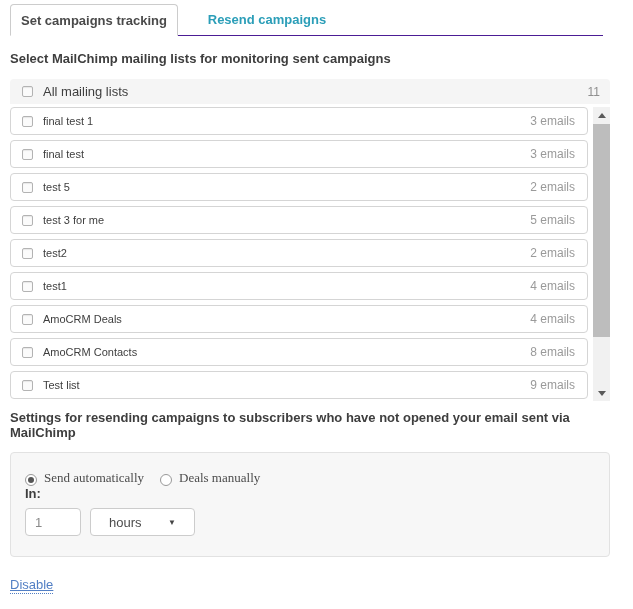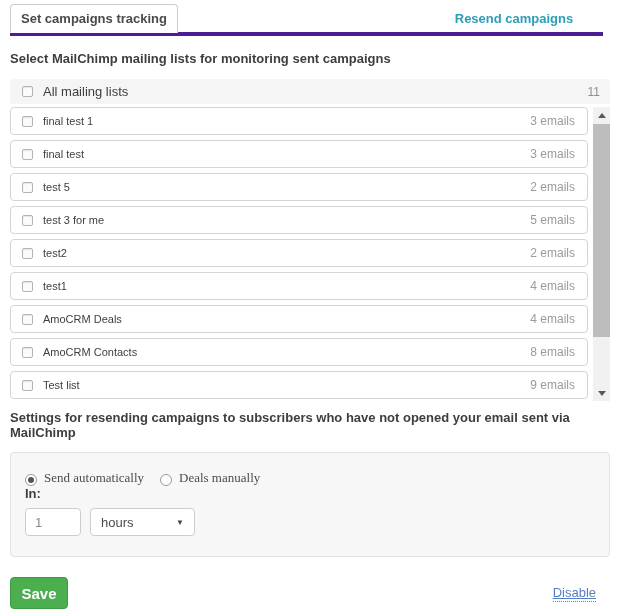--- a/index.html
+++ b/index.html
@@ -1,20 +1,20 @@
 <!DOCTYPE html>
 <html><head>
 <meta charset="utf-8">
 <style>
   * { box-sizing: border-box; margin: 0; padding: 0; }
   html, body { width: 633px; height: 609px; background: #fff; }
   body { font-family: "Liberation Sans", sans-serif; position: relative; overflow: hidden; }
 
   
-  .tabbar { display: flex; height: 32px; margin: 4px 30px 0 10px; border-bottom: 4px solid #4c1d95; justify-content: space-between; }
+  .tabbar { display: flex; height: 32px; margin: 4px 30px 0 10px; border-bottom: 1px solid #4c1d95; }
   .tab { display: flex; align-items: center; justify-content: center; font-size: 13px; font-weight: bold; cursor: pointer; }
   .tab.active { width: 168px; border: 1px solid #ccc; border-bottom: 1px solid #fff; margin-bottom: -1px; border-radius: 4px 4px 0 0; background: #fff; color: #4a4a4a; }
   .tab.inactive { width: 178px; color: #2b9eb8; }
 
   
   .section-heading { margin: 15px 0 0 10px; font-size: 13px; font-weight: bold; color: #3e3e3e; }
 
   
   .all-lists { margin: 13px 0 0 10px; width: 600px; height: 25px; background: #f5f5f5; border-radius: 4px 4px 0 0; display: flex; align-items: center; }
   .checkbox { flex: 0 0 auto; width: 11px; height: 11px; border: 1px solid #b3b3b3; border-radius: 2px; background: #fbfbfb; box-shadow: inset 0 1px 1px rgba(0,0,0,.08); cursor: pointer; }
@@ -42,21 +42,21 @@
   
   .panel { margin: 12px 0 0 10px; width: 600px; height: 105px; background: #f7f7f7; border: 1px solid #e2e2e2; border-radius: 4px; padding: 17px 14px 0 14px; }
   .radio-line { display: flex; align-items: flex-end; font-family: Liberation Serif, serif; }
   .radio { position: relative; width: 12px; height: 12px; border-radius: 50%; border: 1px solid #999; background: #fff; cursor: pointer; }
   .radio.checked::after { content: ""; position: absolute; left: 2px; top: 2px; width: 6px; height: 6px; border-radius: 50%; background: #555; }
   .radio-lbl { margin-left: 7px; font-size: 13px; color: #4c4c4c; }
   .radio-line .radio + .radio-lbl + .radio { margin-left: 16px; }
   .in-label { margin-top: 0; font-size: 13px; font-weight: bold; color: #3e3e3e; }
   .controls { margin-top: 7px; display: flex; align-items: center; }
   .num-input { width: 56px; height: 28px; border: 1px solid #ccc; border-radius: 4px; padding: 0 0 0 9px; font-size: 13px; color: #8a8a8a; background: #fff; font-family: "Liberation Sans", sans-serif; outline: none; }
-  .unit-select { margin-left: 9px; width: 105px; height: 28px; border: 1px solid #ccc; border-radius: 4px; background: #fff; display: flex; align-items: center; justify-content: space-between; padding: 0 10px; cursor: pointer; }
+  .unit-select { margin-left: 9px; width: 105px; height: 28px; border: 1px solid #ccc; border-radius: 4px; background: #fff; display: flex; align-items: center; justify-content: space-between; padding: 0 18px; cursor: pointer; }
   .unit-select .val { font-size: 13px; color: #4c4c4c; }
   .unit-select .caret { font-size: 8px; color: #444; }
 
   
   .footer { margin: 20px 37px 0 10px; display: flex; align-items: center; justify-content: space-between; }
   .save-btn { width: 58px; height: 32px; background: #4bae4f; border: 1px solid #3d9c43; border-radius: 4px; color: #fff; font-weight: bold; font-size: 15px; font-family: "Liberation Sans", sans-serif; cursor: pointer; }
   .disable-link { font-size: 13px; color: #527fc4; text-decoration: underline; border-bottom: 1px dotted #527fc4; padding-bottom: 1px; cursor: pointer; }
 </style>
 </head>
 <body>
@@ -158,15 +158,14 @@
   <div class="controls">
     <input class="num-input" type="text" value="1" style="">
     <div class="unit-select">
       <span class="val">hours</span>
       <span class="caret">▼</span>
     </div>
   </div>
 </div>
 
 <div class="footer">
-  <button class="save-btn">Save</button>
   <span class="disable-link">Disable</span>
 </div>
 
 </body></html>

